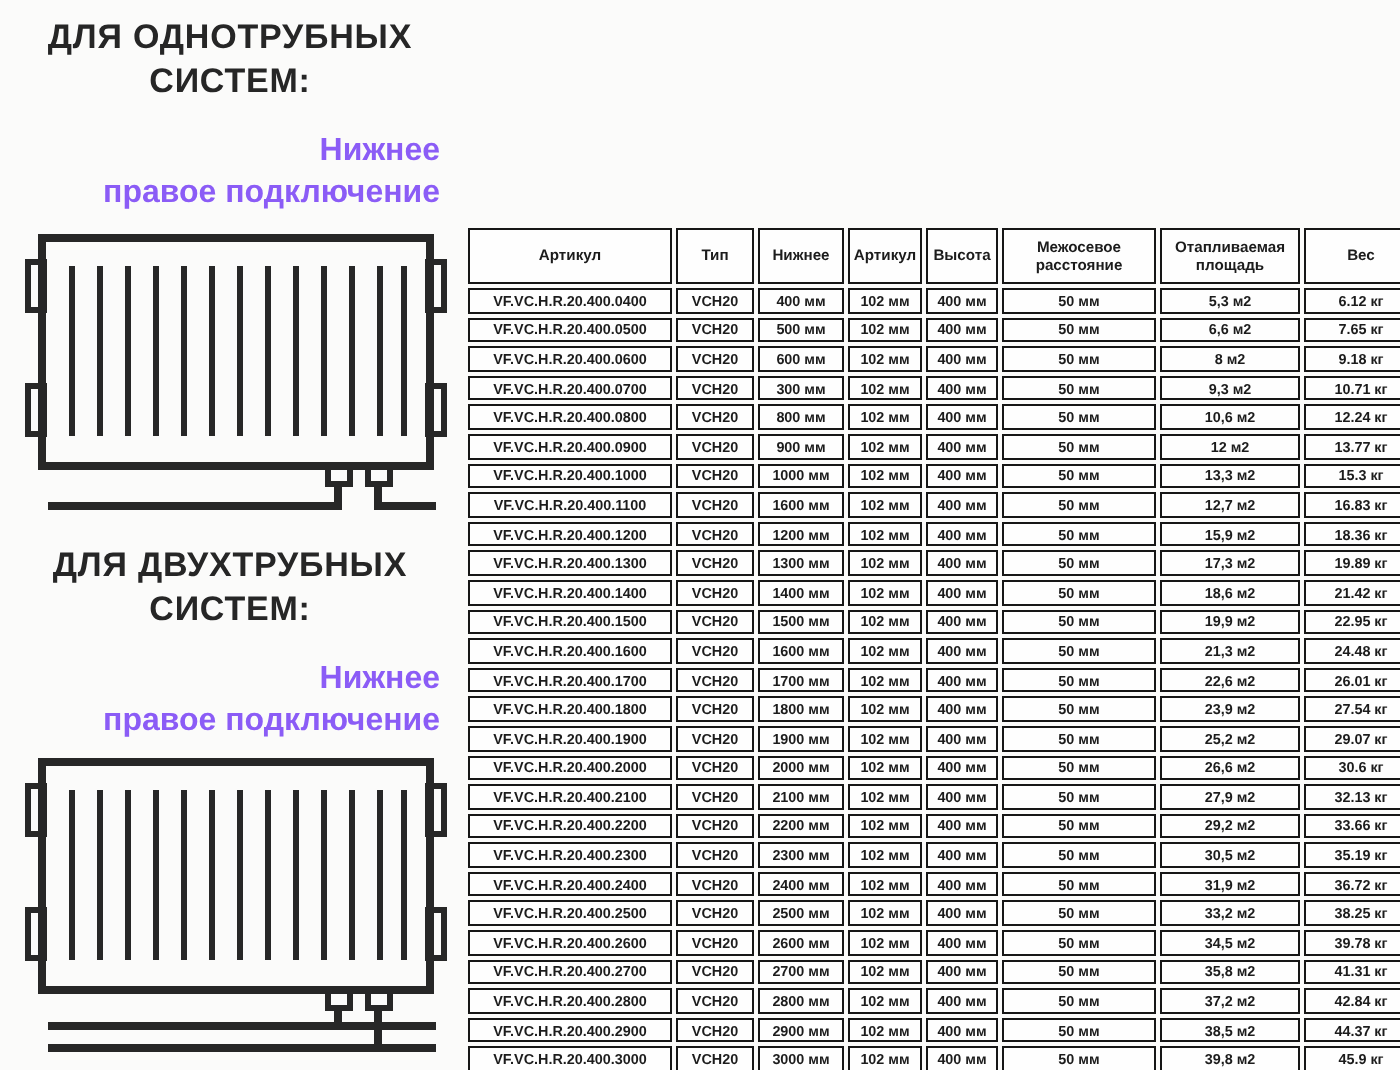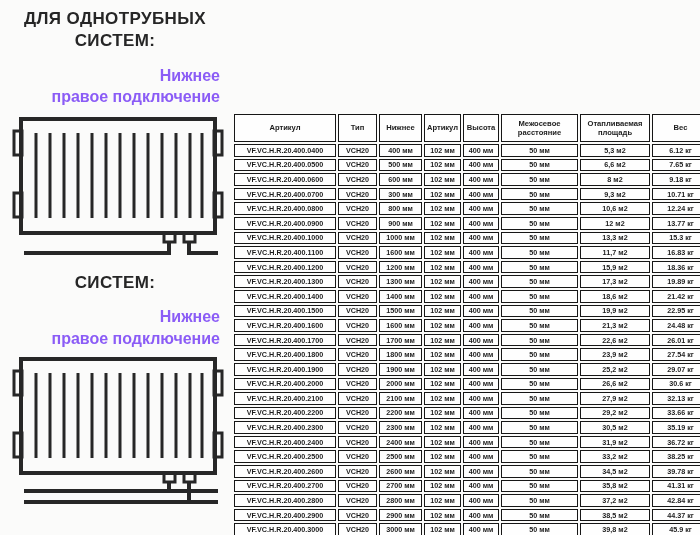--- a/index.html
+++ b/index.html
@@ -82,20 +82,21 @@
       <rect class="ln" x="172" y="116" width="11" height="9" stroke-width="3"></rect>
 
       <polyline class="ln" points="12,136 157,136 157,125" stroke-width="4"></polyline>
       <polyline class="ln" points="177,125 177,136 206,136" stroke-width="4"></polyline>
     </svg>
   </div>
 </div>
 
 <div class="section sec-two">
   <div class="sec-heading">
+    <div>ДЛЯ ДВУХТРУБНЫХ</div>
     <div>СИСТЕМ:</div>
   </div>
   <div class="sec-sub">
     <div>Нижнее</div>
     <div>правое подключение</div>
   </div>
   <div class="diagram-wrap">
     <svg width="212" height="150" viewBox="0 0 212 150">
       <rect class="ln" x="2" y="14" width="8" height="24" stroke-width="3"></rect>
       <rect class="ln" x="2" y="76" width="8" height="24" stroke-width="3"></rect>
@@ -223,21 +224,21 @@
           <td class="c6">13,3 м2</td>
           <td class="c7">15.3 кг</td>
         </tr>
         <tr>
           <td class="c0">VF.VC.H.R.20.400.1100</td>
           <td class="c1">VCH20</td>
           <td class="c2">1600 мм</td>
           <td class="c3">102 мм</td>
           <td class="c4">400 мм</td>
           <td class="c5">50 мм</td>
-          <td class="c6">11,7 м2</td>
+          <td class="c6">12,7 м2</td>
           <td class="c7">16.83 кг</td>
         </tr>
         <tr>
           <td class="c0">VF.VC.H.R.20.400.1200</td>
           <td class="c1">VCH20</td>
           <td class="c2">1200 мм</td>
           <td class="c3">102 мм</td>
           <td class="c4">400 мм</td>
           <td class="c5">50 мм</td>
           <td class="c6">15,9 м2</td>

